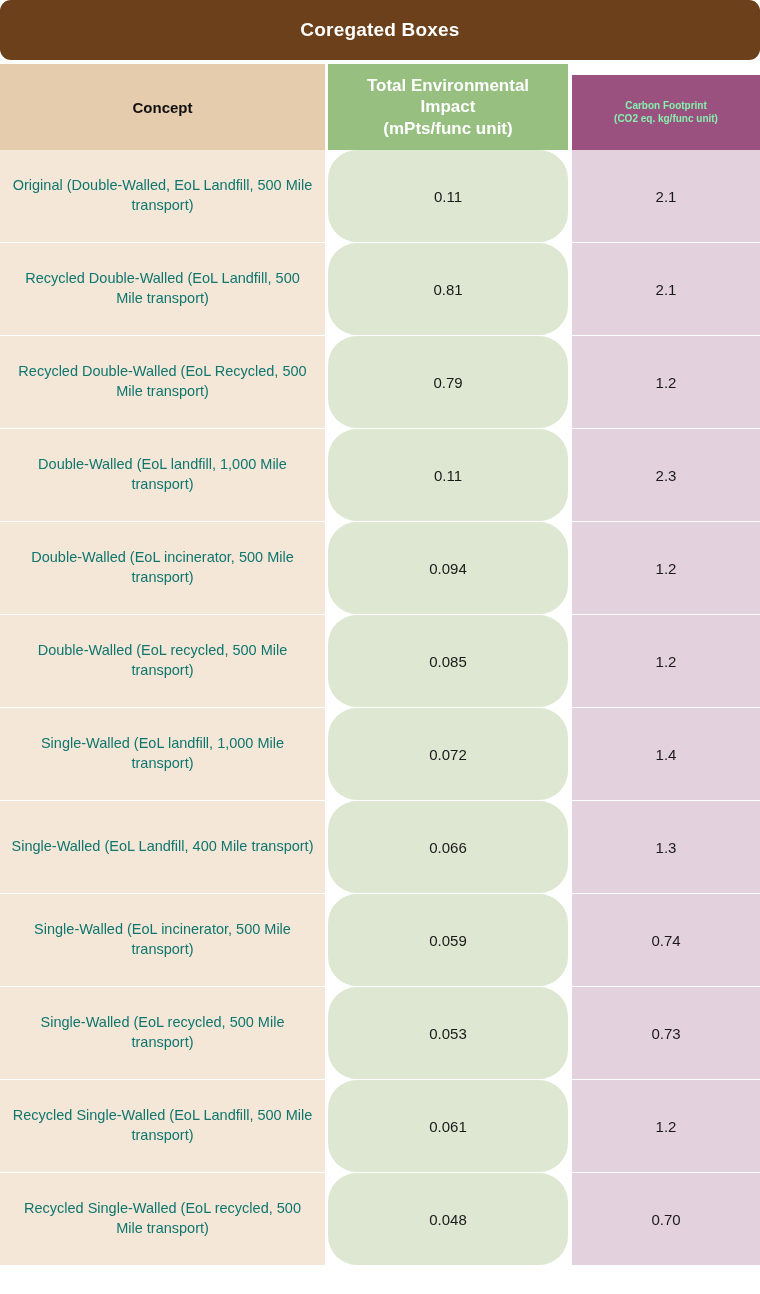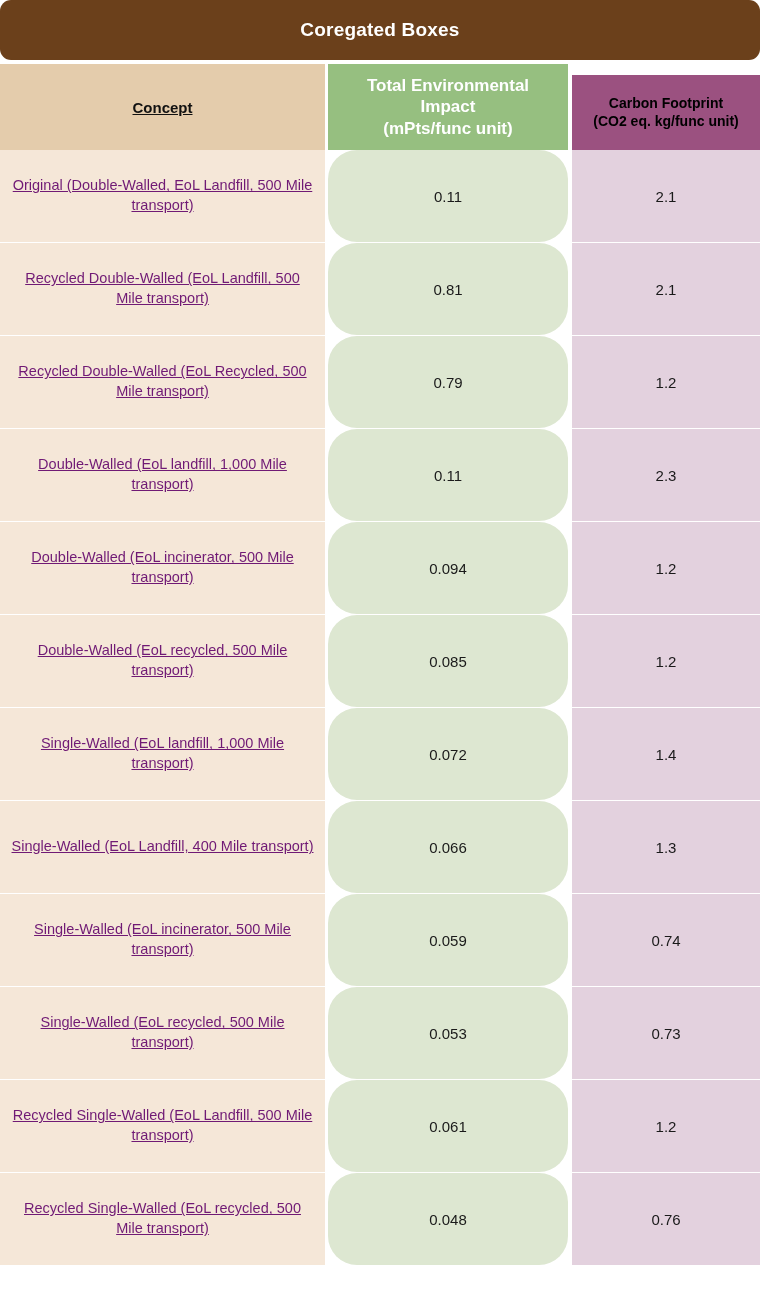--- a/index.html
+++ b/index.html
@@ -57,21 +57,20 @@
     text-align: center;
     padding: 6px 10px;
     overflow: hidden;
   }
 
   
   .col-concept {
     width: 325px;
     min-width: 325px;
     margin-right: 3px;
-    text-decoration: underline;
   }
   .col-impact {
     width: 240px;
     min-width: 240px;
     margin-right: 4px;
   }
   .col-carbon {
     width: 188px;
     min-width: 188px;
   }
@@ -90,35 +89,35 @@
   }
   .header-row .col-impact {
     background: #96BF80;
     color: #ffffff;
     font-size: 17px;
     font-weight: bold;
     line-height: 1.25;
   }
   .header-row .col-carbon {
     background: #9B5180;
-    color: #000000;
-    font-size: 14px;
+    color: #86efac;
+    font-size: 10px;
     font-weight: bold;
     line-height: 1.25;
     margin-top: 11px;
   }
 
   
   .data-row {
     height: 92px;
     min-height: 92px;
   }
   .data-row .col-concept {
     background: #F5E7D8;
-    color: #701a75;
+    color: #0f766e;
     font-size: 14.5px;
     line-height: 1.35;
   }
   .data-row .col-impact {
     background: #DDE7D1;
     color: #1a1a1a;
     font-size: 15px;
     border-radius: 29px;
   }
   .data-row .col-carbon {
@@ -279,18 +278,18 @@
         </div>
       </div>
       <div class="row data-row">
         <div class="cell col-concept">
           <span>Recycled Single-Walled (EoL recycled, 500 Mile transport)</span>
         </div>
         <div class="cell col-impact">
           <span>0.048</span>
         </div>
         <div class="cell col-carbon">
-          <span>0.76</span>
+          <span>0.70</span>
         </div>
       </div>
     </div>
 
 </div>
 
 </body></html>

